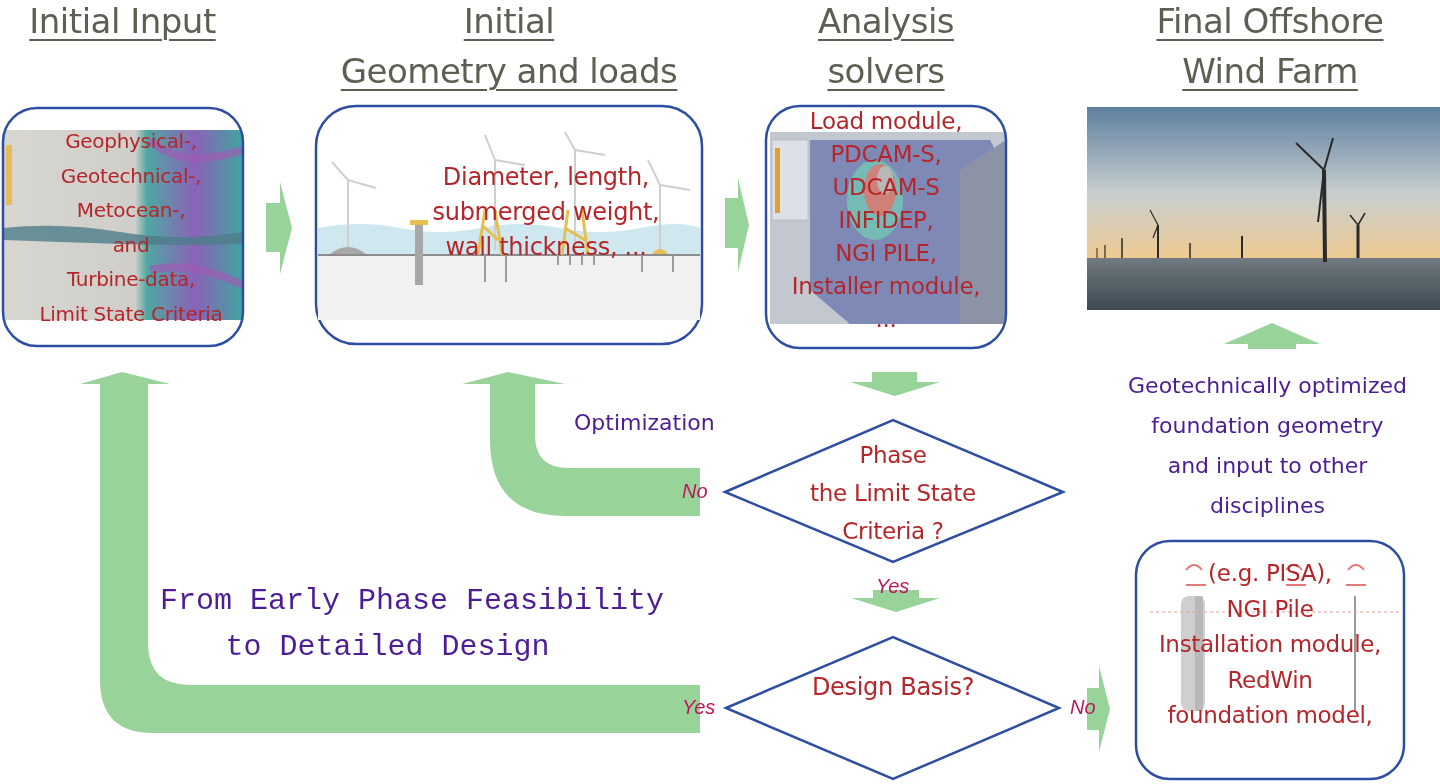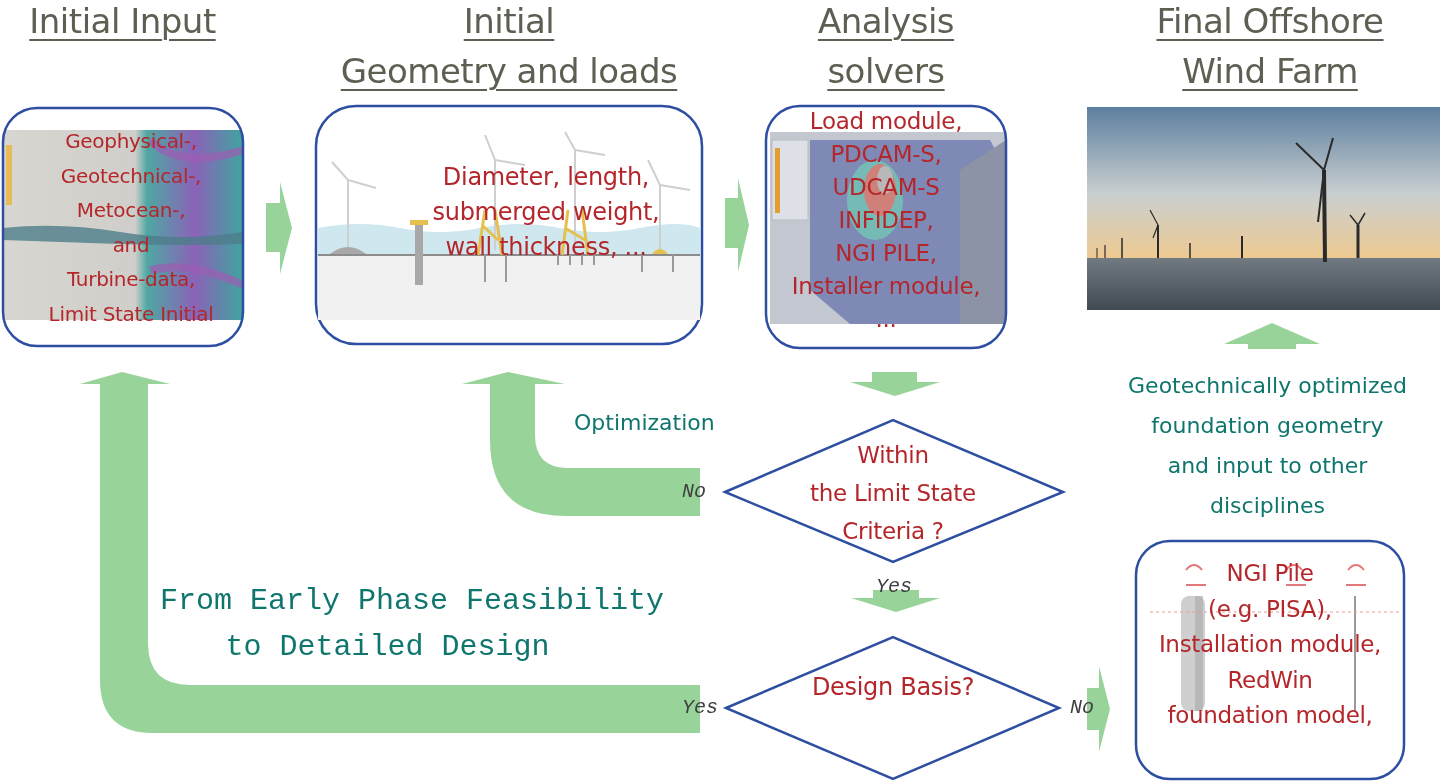--- a/index.html
+++ b/index.html
@@ -5,23 +5,23 @@
   html, body { margin: 0; padding: 0; background: #ffffff; }
   body { width: 1440px; height: 784px; position: relative; overflow: hidden;
          font-family: "Liberation Sans", "DejaVu Sans", sans-serif; }
   #canvas { position: absolute; left: 0; top: 0; width: 1440px; height: 784px; }
   .heading { position: absolute; text-align: center; color: #5e5f52;
              font-size: 34px; line-height: 50px; font-family: "DejaVu Sans", sans-serif; letter-spacing: -0.5px; }
   .heading span { display: block; text-decoration: underline; text-underline-offset: 6px; text-decoration-thickness: 2px; }
   .boxtext { position: absolute; text-align: center; color: #b5262b; font-family: "DejaVu Sans", sans-serif;
              font-size: 23px; line-height: 30px; letter-spacing: -0.3px; }
   .boxtext span { display: block; white-space: nowrap; }
-  .label { position: absolute; color: #0f766e; font-family: "DejaVu Sans", sans-serif; text-align: center; }
+  .label { position: absolute; color: #4c1d95; font-family: "DejaVu Sans", sans-serif; text-align: center; }
   .label span { display: block; white-space: nowrap; }
-  .ital { position: absolute; color: #404040; font-style: italic; font-size: 20px; font-family: Liberation Mono, monospace; }
+  .ital { position: absolute; color: #be185d; font-style: italic; font-size: 20px; font-family: Liberation Sans, sans-serif; }
 </style>
 </head>
 <body>
 
 <svg id="canvas" viewBox="0 0 1440 784" xmlns="http://www.w3.org/2000/svg">
   <defs>
     <linearGradient id="sky" x1="0" y1="0" x2="0" y2="1">
       <stop offset="0" stop-color="#5d7f9f"></stop>
       <stop offset="0.55" stop-color="#c9cfd0"></stop>
       <stop offset="1" stop-color="#f2c98a"></stop>
@@ -196,46 +196,46 @@
   <span>Final Offshore</span>
   <span>Wind Farm</span>
 </div>
 
 <div class="boxtext" style="left:3px;top:124px;width:256px;font-size:20px;line-height:34.5px;">
   <span>Geophysical-,</span>
   <span>Geotechnical-,</span>
   <span>Metocean-,</span>
   <span>and</span>
   <span>Turbine-data,</span>
-  <span>Limit State Initial</span>
+  <span>Limit State Criteria</span>
 </div>
 <div class="boxtext" style="left:316px;top:152px;width:460px;font-size:24px;line-height:35px;margin-top:8px;">
   <span>Diameter, length,</span>
   <span>submerged weight,</span>
   <span>wall thickness, ...</span>
 </div>
 <div class="boxtext" style="left:760px;top:105px;width:252px;font-size:23px;line-height:33px;">
   <span>Load module,</span>
   <span>PDCAM-S,</span>
   <span>UDCAM-S</span>
   <span>INFIDEP,</span>
   <span>NGI PILE,</span>
   <span>Installer module,</span>
   <span>...</span>
 </div>
 <div class="boxtext" style="left:1136px;top:556px;width:268px;font-size:23px;line-height:35.5px;">
+  <span>(e.g. PISA),</span>
   <span>NGI Pile</span>
-  <span>(e.g. PISA),</span>
   <span>Installation module,</span>
   <span>RedWin</span>
   <span>foundation model,</span>
 </div>
 
 <div class="boxtext" style="left:793px;top:436px;width:200px;font-size:23px;line-height:38px;">
-  <span>Within</span>
+  <span>Phase</span>
   <span>the Limit State</span>
   <span>Criteria ?</span>
 </div>
 <div class="boxtext" style="left:793px;top:668px;width:200px;font-size:24px;line-height:38px;">
   <span>Design Basis?</span>
 </div>
 
 <div class="label" style="left:574px;top:410px;font-size:22px;">Optimization</div>
 <div class="label" style="left:160px;top:578px;width:455px;font-size:30px;line-height:46px;font-family:Liberation Mono, monospace;">
   <span>From Early Phase Feasibility</span>

